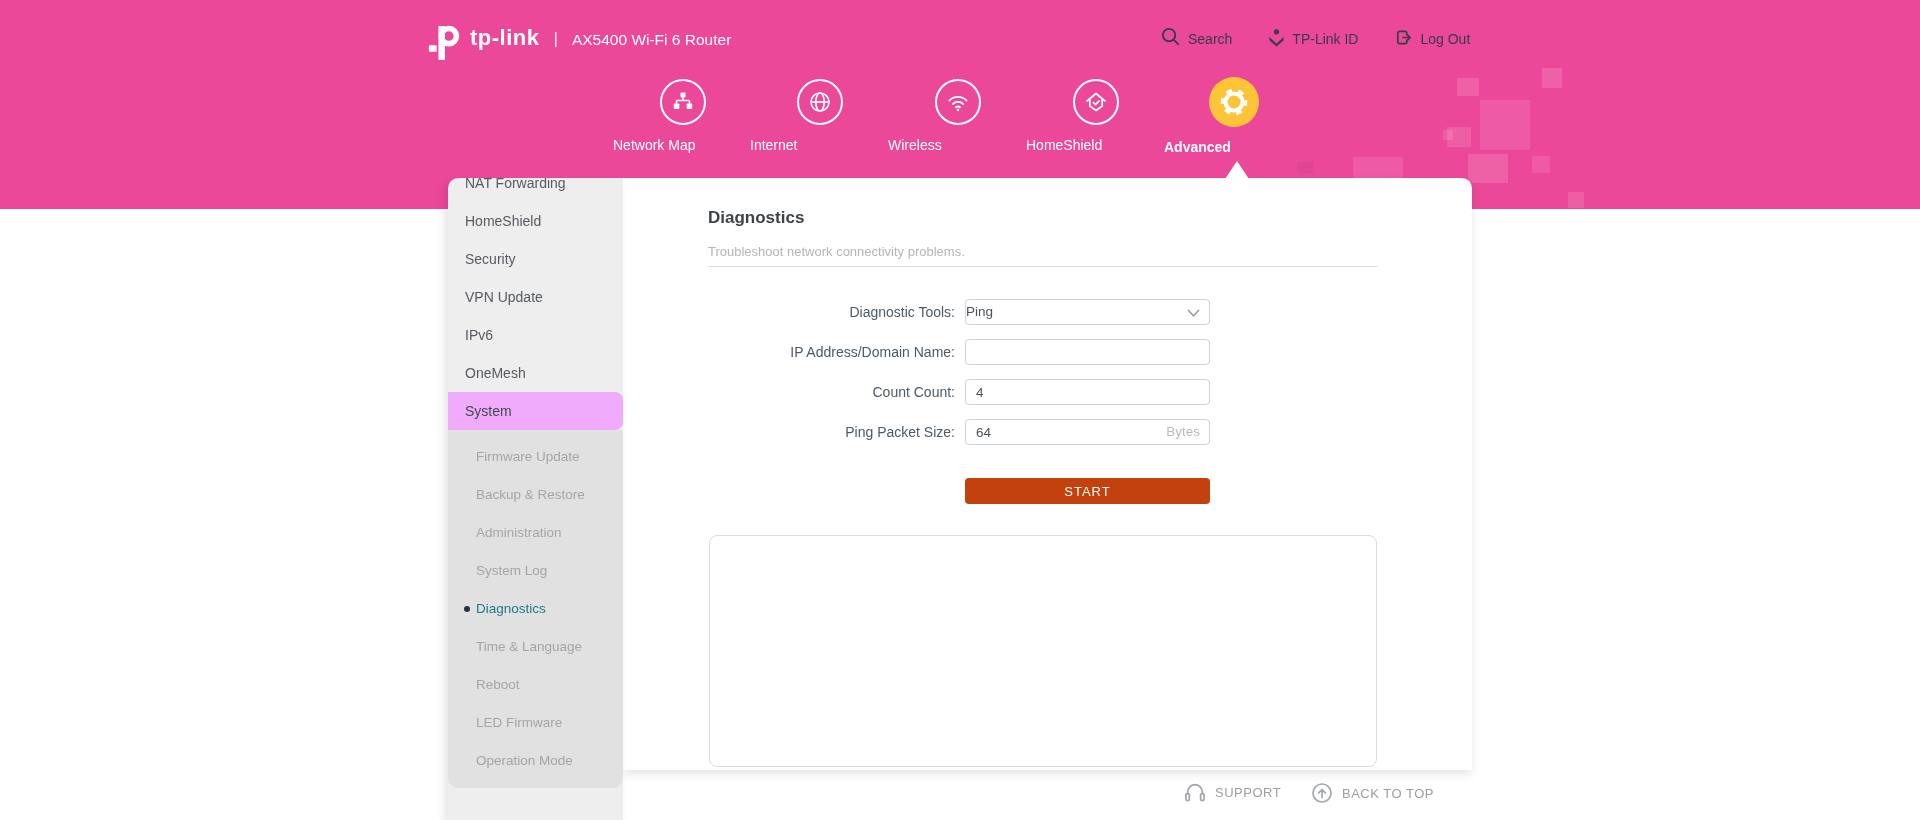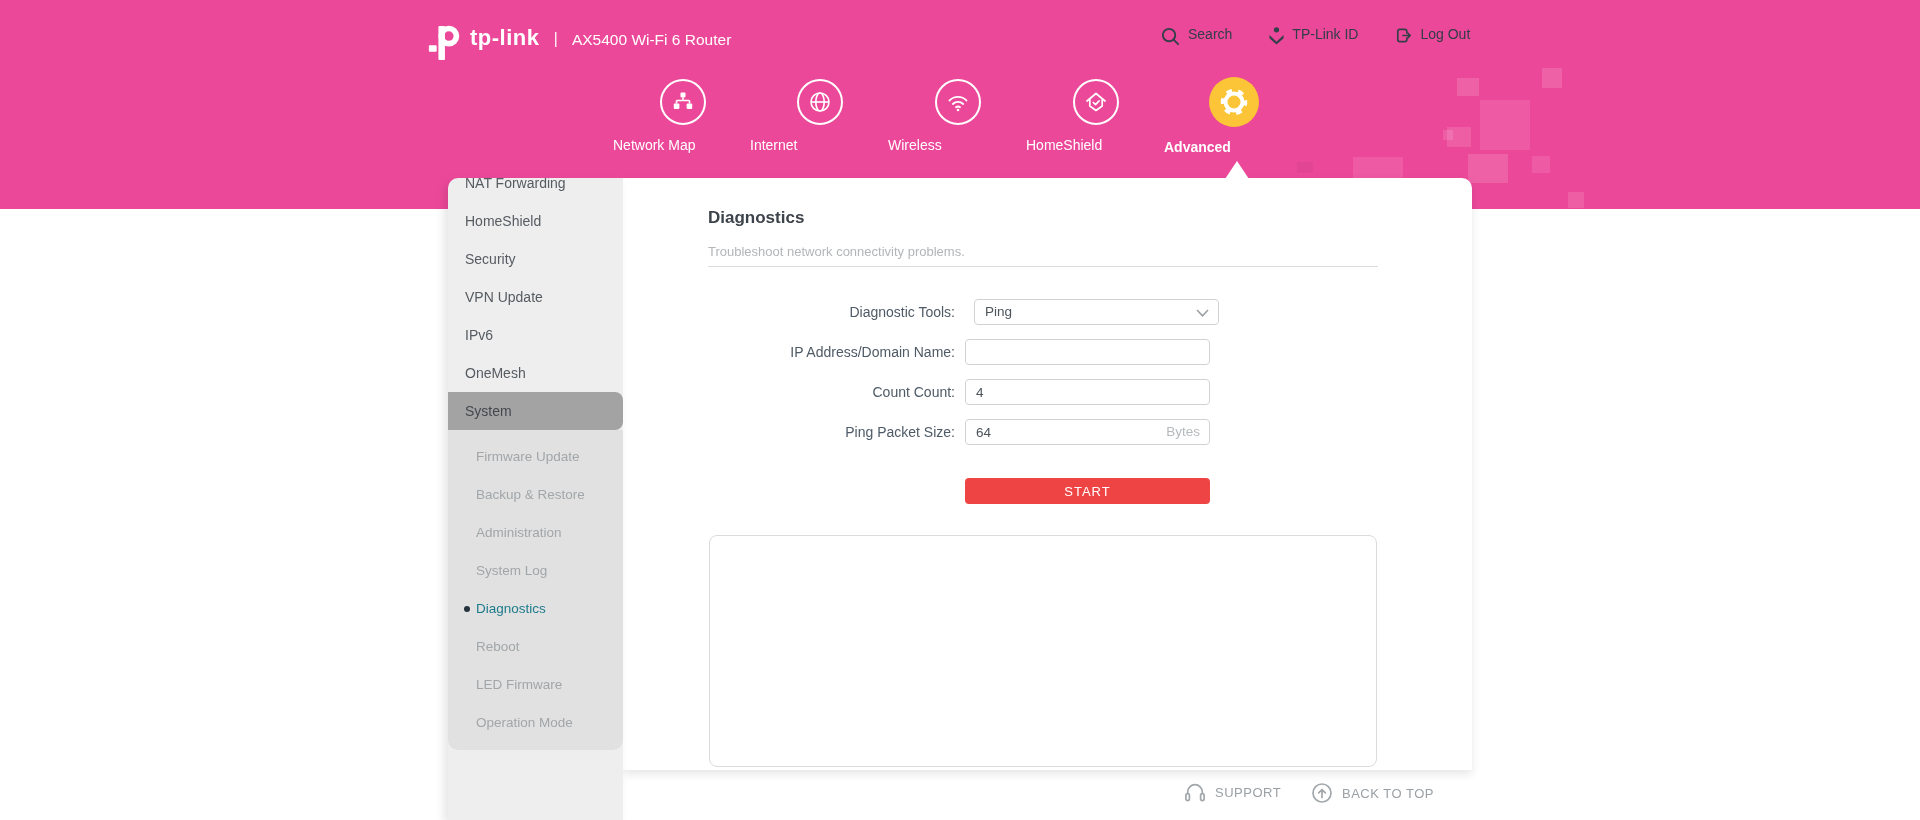--- a/index.html
+++ b/index.html
@@ -11,63 +11,63 @@
   .header { position:absolute; left:0; top:0; width:1920px; height:209px; background:#ec4899; }
   .deco { position:absolute; }
 
   .brand { position:absolute; left:428px; top:16px; height:48px; display:flex; align-items:center; color:#fff; }
   .brand-logo { margin-right:9px; }
   .brand-name { font-size:22px; font-weight:bold; letter-spacing:.5px; position:relative; top:-2px;}
   .brand-sep { font-size:17px; margin:0 14px; opacity:.9; position:relative; top:-1px;}
   .brand-model { font-size:15.5px; }
 
   .quick { position:absolute; left:1160px; top:26px; display:flex; gap:36px; }
-  .quick-item { display:flex; align-items:flex-start; gap:7px; color:#313d47; font-size:14px; cursor:pointer; }
+  .quick-item { display:flex; align-items:flex-end; gap:7px; color:#313d47; font-size:14px; cursor:pointer; }
 
   .nav-item { position:absolute; top:79px; width:140px; text-align:left; cursor:pointer; }
   .nav-ring { width:46px; height:46px; border:2px solid #fff; border-radius:50%; margin:0 auto;
               display:flex; align-items:center; justify-content:center; }
   .nav-ring.filled { width:50px; height:50px; border:none; background:#fcc437; margin-top:-2px; }
   .nav-label { margin-top:12px; font-size:14px; color:#fff; }
   .nav-item.active .nav-label { font-weight:bold; }
 
   .pointer { position:absolute; left:1225px; top:161px; width:0; height:0; z-index:6;
              border-left:12px solid transparent; border-right:12px solid transparent; border-bottom:18px solid #fff; }
 
   
   .sidebar { position:absolute; left:448px; top:178px; width:175px; height:642px; background:#eeeeee;
              border-radius:10px 0 0 0; overflow:hidden; z-index:4; box-shadow:-4px 4px 10px rgba(0,0,0,.10); }
   .menu-top { list-style:none; margin-top:-14px; }
   .menu-top li { height:38px; line-height:38px; padding-left:17px; font-size:14px; color:#565b61; cursor:pointer; }
   .menu-system { height:38px; line-height:38px; padding-left:17px; font-size:14px; color:#43484d;
-                 background:#a3a3a3; border-radius:0 8px 8px 0; cursor:pointer; }
+                 background:#f0abfc; border-radius:0 8px 8px 0; cursor:pointer; }
   .submenu { list-style:none; background:#e1e1e1; border-radius:0 0 10px 10px; padding:8px 0; }
   .submenu li { height:38px; line-height:38px; padding-left:28px; font-size:13.5px; color:#a2a6a9; cursor:pointer; position:relative; }
   .submenu li.active { color:#1d7a8c; }
   .submenu li.active::before { content:""; position:absolute; left:16px; top:16px; width:6px; height:6px;
                                border-radius:50%; background:#24333c; }
 
   
   .main { position:absolute; left:623px; top:178px; width:849px; height:592px; background:#fff;
           border-radius:0 10px 0 0; z-index:3; box-shadow:0 4px 10px rgba(0,0,0,.10); }
   .title { position:absolute; left:85px; top:30px; font-size:17px; font-weight:bold; color:#3d434a; }
   .subtitle { position:absolute; left:85px; top:66px; font-size:13px; color:#b2b6b9; }
   .hrule { position:absolute; left:85px; top:88px; width:670px; height:1px; background:#dcdddf; }
 
   .flabel { position:absolute; left:0; width:332px; height:26px; line-height:26px; text-align:right;
             font-size:14px; color:#4e5a66; }
   .field { position:absolute; left:342px; width:245px; height:26px; }
   .selectbox { width:100%; height:100%; border:1px solid #cfd3d6; border-radius:4px; background:#fff;
-               font-size:13.5px; color:#4c545b; line-height:24px; padding:0 26px 0 10px; cursor:pointer; position:relative;margin-left:9px; }
+               font-size:13.5px; color:#4c545b; line-height:24px; padding:0 26px 0 0; cursor:pointer; position:relative; }
   .selectbox svg { position:absolute; right:9px; top:9px; }
   .tinput { width:100%; height:100%; border:1px solid #cfd3d6; border-radius:4px; background:#fff;
             font-size:13.5px; color:#4c545b; padding:0 10px; outline:none; font-family:"Liberation Sans",sans-serif; }
   .unit { position:absolute; right:10px; top:0; height:26px; line-height:26px; font-size:13.5px; color:#b7bbbe; }
 
-  .startbtn { position:absolute; left:342px; top:300px; width:245px; height:26px; background:#ef4444; border:none;
+  .startbtn { position:absolute; left:342px; top:300px; width:245px; height:26px; background:#c2410c; border:none;
               border-radius:4px; color:#fff; font-size:13px; letter-spacing:1px; cursor:pointer;
               font-family:"Liberation Sans",sans-serif; }
   .resultbox { position:absolute; left:86px; top:357px; width:668px; height:232px;
                border:1px solid #d9dbdd; border-radius:8px; background:#fff; }
 
   
   .footer-item { position:absolute; top:781px; display:flex; align-items:center; gap:8px;
                  color:#9ba0a5; font-size:13px; letter-spacing:.5px; cursor:pointer; }
 </style>
 </head>
@@ -191,20 +191,21 @@
       <li>IPv6</li>
       <li>OneMesh</li>
     </ul>
     <div class="menu-system">System</div>
     <ul class="submenu">
       <li>Firmware Update</li>
       <li>Backup &amp; Restore</li>
       <li>Administration</li>
       <li>System Log</li>
       <li class="active">Diagnostics</li>
+      <li>Time &amp; Language</li>
       <li>Reboot</li>
       <li>LED Firmware</li>
       <li>Operation Mode</li>
     </ul>
   </div>
 
   <div class="main">
     <div class="title">Diagnostics</div>
     <div class="subtitle">Troubleshoot network connectivity problems.</div>
     <div class="hrule"></div>

